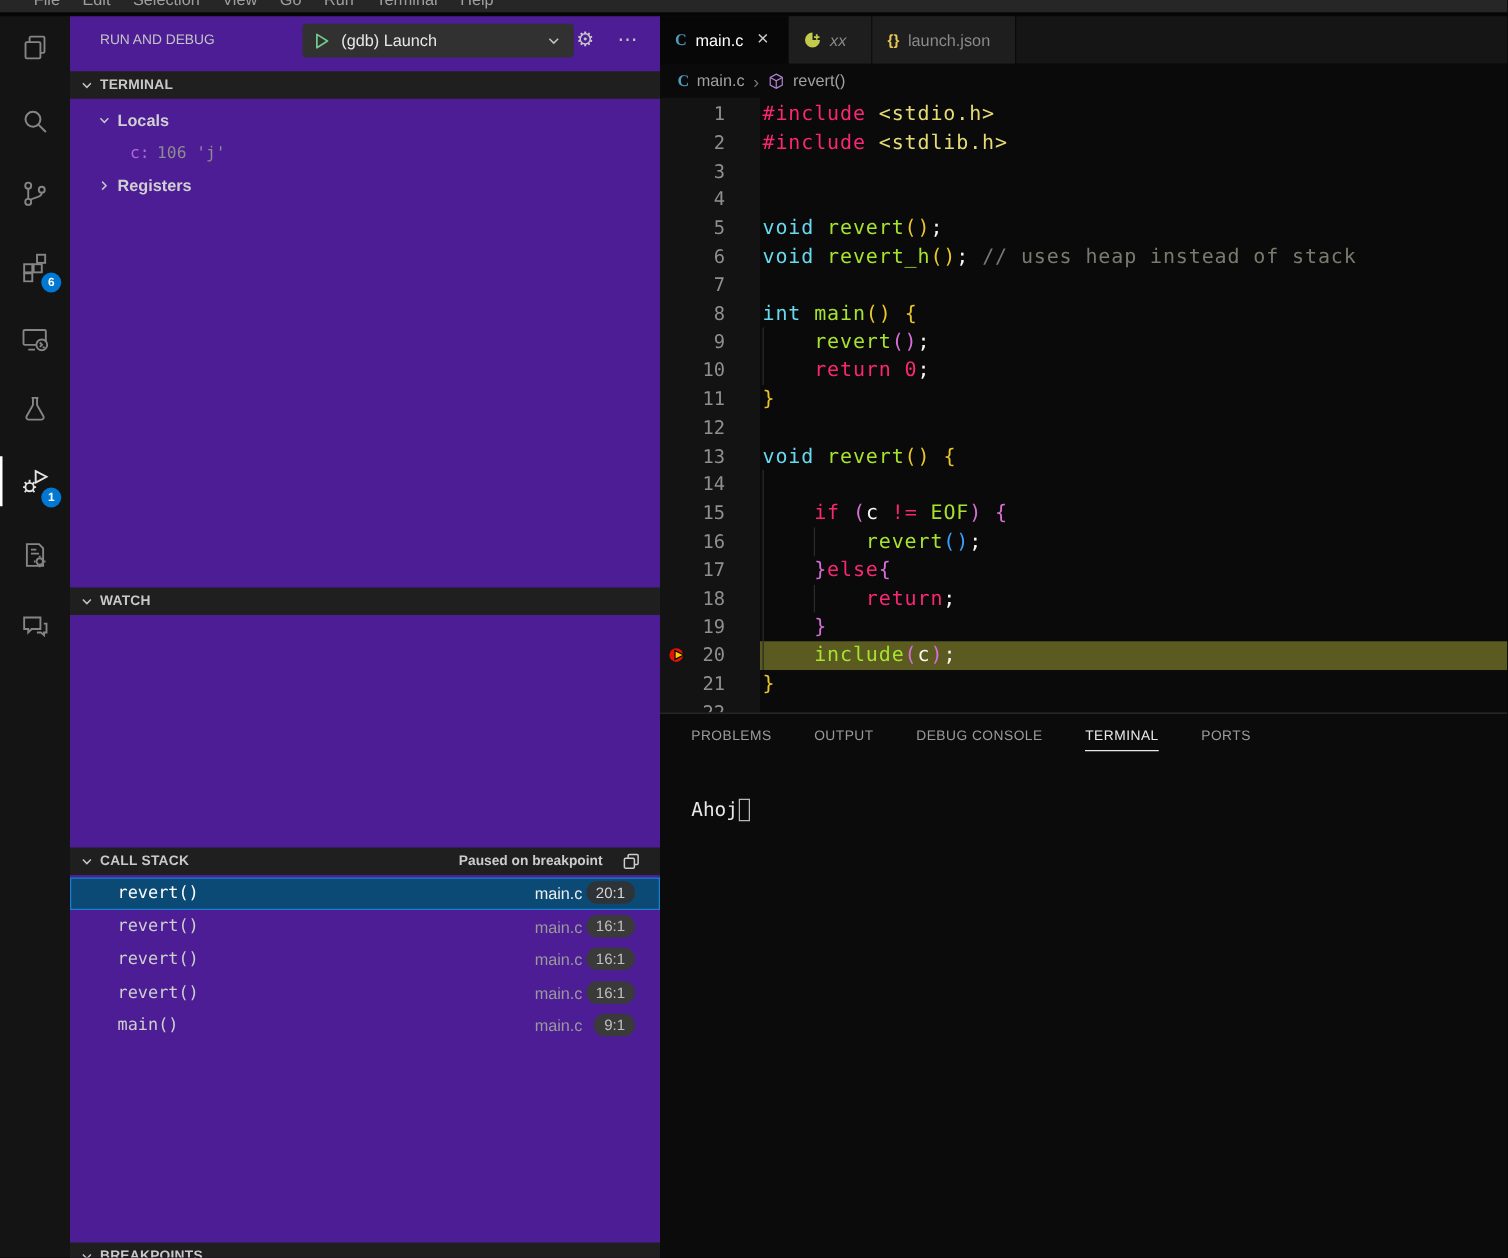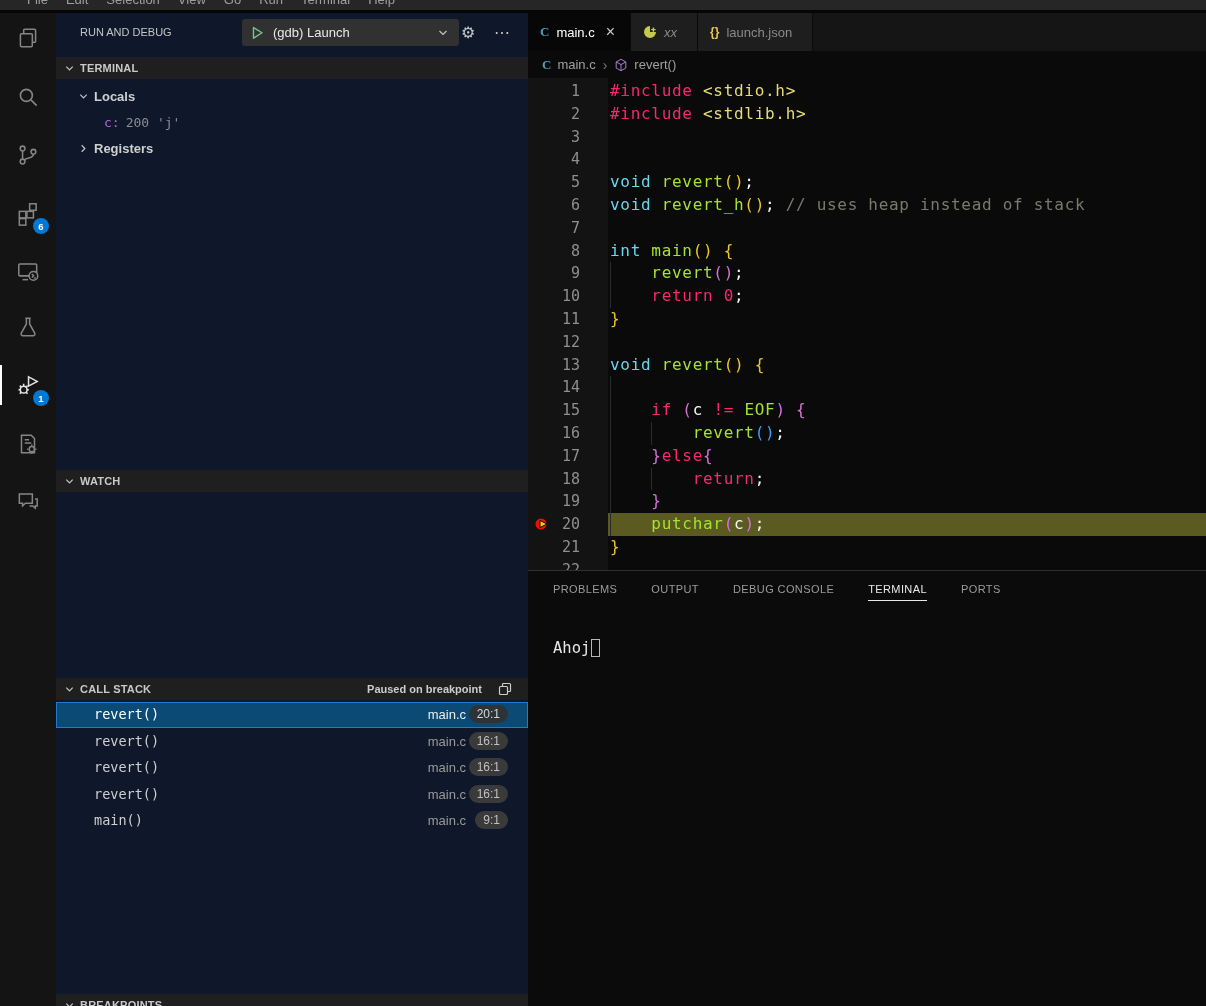--- a/index.html
+++ b/index.html
@@ -20,21 +20,21 @@
   .ab-item { position:absolute; left:0; width:56px; height:48px;
              display:flex; align-items:center; justify-content:center; color:#858585; }
   .ab-item.active { color:#e2e2e2; }
   .ab-item.active::before { content:""; position:absolute; left:0; top:4px; bottom:4px;
              width:2px; background:#ffffff; }
   .ab-badge { position:absolute; right:7px; bottom:3px; min-width:16px; height:16px;
              border-radius:8px; background:var(--accent,#0078d4); color:#fff; font-size:9.5px;
              display:flex; align-items:center; justify-content:center; font-weight:bold; }
 
   
-  .sidebar { width:472px; background:#0f172a; position:relative; flex:none; }
+  .sidebar { width:472px; background:#4c1d95; position:relative; flex:none; }
   .side-title { position:absolute; left:24px; top:13px; font-size:11px; color:#c5c5c5; }
   .launch { position:absolute; left:186px; top:6px; width:217px; height:27px; background:#313131;
             border-radius:3px; display:flex; align-items:center; padding:0 10px; }
   .launch-label { color:#e8e8e8; font-size:13px; margin-left:9px; flex:1; }
   .icon-btn { position:absolute; top:6px; color:#c5c5c5; font-size:16px; line-height:27px; }
   .sect { position:absolute; left:0; width:472px; height:22px; background:#1f1f1f;
           display:flex; align-items:center; padding-left:8px; }
   .sect-label { font-size:11px; font-weight:bold; color:#c9c9c9; margin-left:5px; letter-spacing:.2px; }
   .tree-row { position:absolute; left:0; width:472px; height:26px; display:flex; align-items:center; }
   .tree-label { font-size:13px; font-weight:600; color:#d0d0d0; margin-left:5px; }
@@ -203,21 +203,21 @@
       <span class="sect-label">TERMINAL</span>
     </div>
     <div class="tree-row" style="top:70px; padding-left:22px">
       <svg width="11" height="11" viewBox="0 0 12 12">
           <path d="M2.5 4l3.5 3.5L9.5 4" fill="none" stroke="#c5c5c5" stroke-width="1.3"></path>
         </svg>
       <span class="tree-label">Locals</span>
     </div>
     <div class="tree-row mono" style="top:96px; padding-left:48px">
       <span class="var-name mono">c:</span>
-      <span class="var-value mono">200 'j'</span>
+      <span class="var-value mono">106 'j'</span>
     </div>
     <div class="tree-row" style="top:122px; padding-left:22px">
       <svg width="11" height="11" viewBox="0 0 12 12">
           <path d="M4 2.5l3.5 3.5L4 9.5" fill="none" stroke="#c5c5c5" stroke-width="1.3"></path>
         </svg>
       <span class="tree-label">Registers</span>
     </div>
 
     <div class="sect" style="top:457px">
       <svg width="11" height="11" viewBox="0 0 12 12">
@@ -400,21 +400,21 @@
         <div class="code-line current" style="top: 435.2px;">
           <div class="line-hl"></div>
           <div class="guide" style="left: 82px;"></div>
           <span class="bp">
             <svg width="16" height="16" viewBox="0 0 16 16">
               <circle cx="7" cy="8" r="5.5" fill="#e51400"></circle>
               <polygon points="6,4.5 13,8 6,11.5" fill="#ffcc00" stroke="#0a0a0a" stroke-width="1"></polygon>
             </svg>
           </span>
           <span class="line-num">20</span>
-          <span class="line-code"><span class="tk-txt">    </span><span class="tk-fn">putchar</span><span class="tk-b2">(</span><span class="tk-txt">c</span><span class="tk-b2">)</span><span class="tk-txt">;</span></span>
+          <span class="line-code"><span class="tk-txt">    </span><span class="tk-fn">include</span><span class="tk-b2">(</span><span class="tk-txt">c</span><span class="tk-b2">)</span><span class="tk-txt">;</span></span>
         </div>
         <div class="code-line" style="top: 458px;">
           <span class="line-num">21</span>
           <span class="line-code"><span class="tk-b1">}</span></span>
         </div>
         <div class="code-line" style="top: 480.8px;">
           <span class="line-num">22</span>
           <span class="line-code"></span>
         </div>
       </div>

